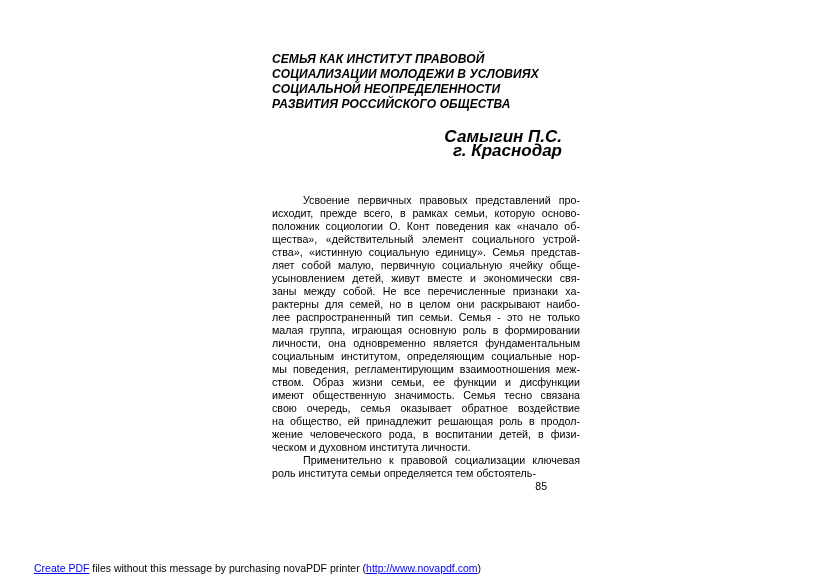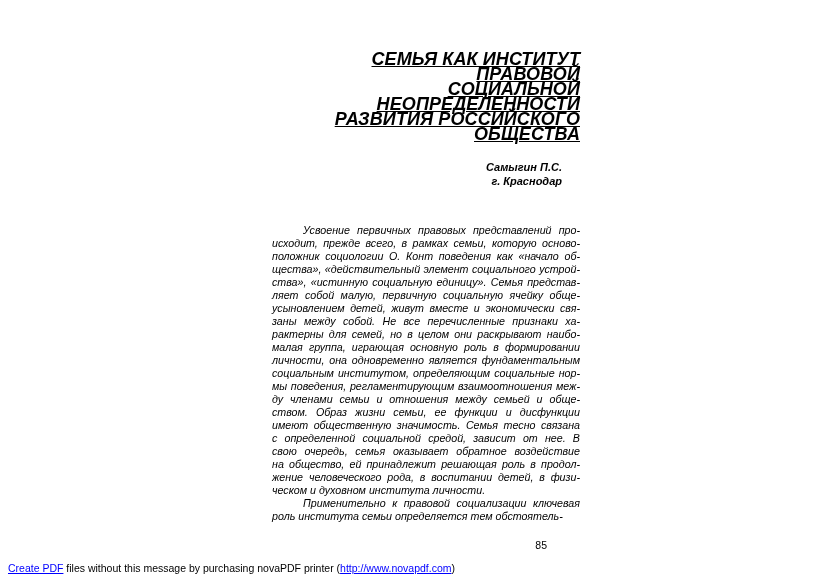--- a/index.html
+++ b/index.html
@@ -8,98 +8,97 @@
     background: #ffffff;
     font-family: "Liberation Sans", sans-serif;
     color: #000000;
     overflow: hidden;
     position: relative;
   }
   .page { position: absolute; inset: 0; }
   .column { position: absolute; left: 272px; top: 0; width: 308px; }
   .title {
     margin: 52px 0 0 0;
-    text-align: right;
-    font-size: 18px;
+    text-align: left;
+    font-size: 12px;
     line-height: 15px;
     font-weight: bold;
     font-style: italic;
     letter-spacing: 0.1px;
-    text-decoration: underline;
   }
   .author {
     margin-top: 18px;
     padding-right: 18px;
     text-align: right;
     font-weight: bold;
     font-style: italic;
-    font-size: 11px;
+    font-size: 17px;
     line-height: 14px;
   }
   .bodytext {
     margin-top: 36px;
     font-size: 10.7px;
     line-height: 13px;
   }
-  .para .line { text-align: justify; text-align-last: justify; font-style: italic; }
+  .para .line { text-align: justify; text-align-last: justify; }
   .para .line.first { padding-left: 31px; }
   .para .line.last { text-align-last: left; }
   .pagenum {
-    margin-top: 16px;
+    margin-top: 0;
     text-align: right;
     padding-right: 33px;
     font-size: 10.5px;
     line-height: 13px;
   }
   .footer {
     position: absolute;
-    left: 8px;
+    left: 34px;
     top: 562px;
     font-size: 10.5px;
     line-height: 13px;
     white-space: nowrap;
   }
   .flink { text-decoration: underline; cursor: pointer; }
 </style>
 </head>
 <body>
 
 <div class="page">
   <div class="column">
 
     <h1 class="title">
         <div class="line first">СЕМЬЯ КАК ИНСТИТУТ ПРАВОВОЙ</div>
+        <div class="line">СОЦИАЛИЗАЦИИ МОЛОДЕЖИ В УСЛОВИЯХ</div>
         <div class="line">СОЦИАЛЬНОЙ НЕОПРЕДЕЛЕННОСТИ</div>
         <div class="line last">РАЗВИТИЯ РОССИЙСКОГО ОБЩЕСТВА</div>
       </h1>
 
     <div class="author">
       <div>Самыгин П.С.</div>
       <div>г. Краснодар</div>
     </div>
 
     <div class="bodytext">
       <div class="para">
           <div class="line first">Усвоение первичных правовых представлений про-</div>
           <div class="line">исходит, прежде всего, в рамках семьи, которую осново-</div>
           <div class="line">положник социологии О. Конт поведения как «начало об-</div>
           <div class="line">щества», «действительный элемент социального устрой-</div>
           <div class="line">ства», «истинную социальную единицу». Семья представ-</div>
           <div class="line">ляет собой малую, первичную социальную ячейку обще-</div>
           <div class="line">усыновлением детей, живут вместе и экономически свя-</div>
           <div class="line">заны между собой. Не все перечисленные признаки ха-</div>
           <div class="line">рактерны для семей, но в целом они раскрывают наибо-</div>
+          <div class="line">лее распространенный тип семьи. Семья - это не только</div>
           <div class="line">малая группа, играющая основную роль в формировании</div>
           <div class="line">личности, она одновременно является фундаментальным</div>
           <div class="line">социальным институтом, определяющим социальные нор-</div>
           <div class="line">мы поведения, регламентирующим взаимоотношения меж-</div>
-          <div class="line">ду членами семьи и отношения между семьей и обще-</div>
           <div class="line">ством. Образ жизни семьи, ее функции и дисфункции</div>
           <div class="line">имеют общественную значимость. Семья тесно связана</div>
-          <div class="line">с определенной социальной средой, зависит от нее. В</div>
           <div class="line">свою очередь, семья оказывает обратное воздействие</div>
           <div class="line">на общество, ей принадлежит решающая роль в продол-</div>
           <div class="line">жение человеческого рода, в воспитании детей, в физи-</div>
           <div class="line last">ческом и духовном института личности.</div>
         </div>
       <div class="para">
           <div class="line first">Применительно к правовой социализации ключевая</div>
           <div class="line last">роль института семьи определяется тем обстоятель-</div>
         </div>
     </div>

